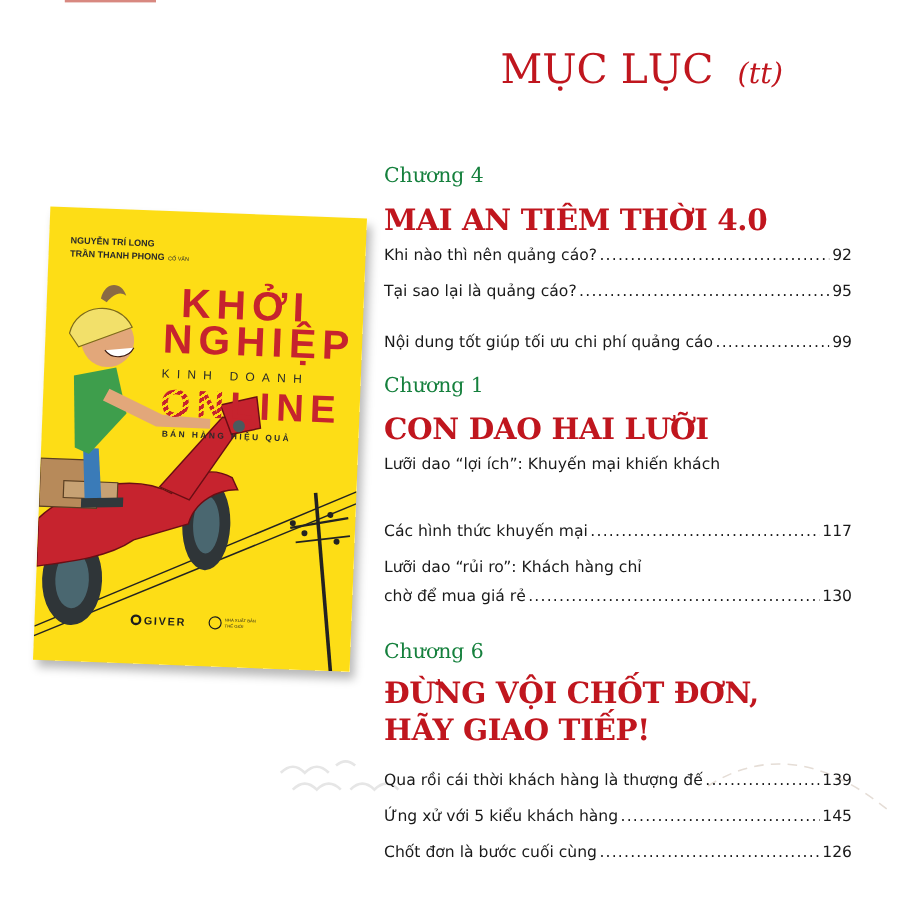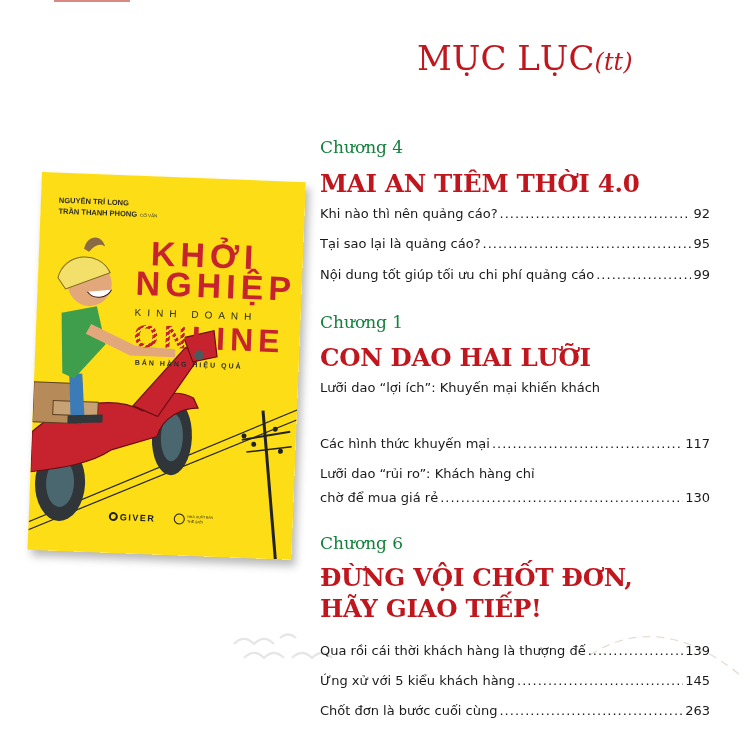--- a/index.html
+++ b/index.html
@@ -11,21 +11,21 @@
     .top-bar {
       position: absolute; left: 54px; top: 0; width: 76px; height: 2px;
       background: #d88880;
     }
     .page-title {
       position: absolute; left: 417px; top: 38px;
       font-family: "DejaVu Serif", serif; color: #c0161e;
       font-size: 34px; letter-spacing: 0px; white-space: nowrap;
     }
     .page-title .sub {
-      font-style: italic; font-size: 24px; margin-left: 0;
+      font-style: italic; font-size: 24px; margin-left: 20px;
     }
     
     .cover-wrap {
       position: absolute; left: 42px; top: 172px; width: 264px; height: 378px;
       transform: rotate(2.2deg); transform-origin: 0 0;
       box-shadow: 4px 6px 8px rgba(0,0,0,0.28);
     }
     .cover {
       position: absolute; inset: 0; background: #fddd16; overflow: hidden;
     }
@@ -182,21 +182,21 @@
         <span class="page">92</span>
       </div>
   </div>
   <div class="entry" style="top:232px">
     <div class="line">
         <span>Tại sao lại là quảng cáo?</span>
         <span class="dots"></span>
         <span class="page">95</span>
       </div>
   </div>
-  <div class="entry" style="top:263px">
+  <div class="entry" style="top:274px">
     <div class="line">
         <span>Nội dung tốt giúp tối ưu chi phí quảng cáo</span>
         <span class="dots"></span>
         <span class="page">99</span>
       </div>
   </div>
 
   <div class="chapter-label" style="top:312px">Chương 1</div>
   <div class="chapter-title" style="top:343px">CON DAO HAI LƯỠI</div>
   <div class="entry" style="top:376px">
@@ -236,16 +236,16 @@
     <div class="line">
         <span>Ứng xử với 5 kiểu khách hàng</span>
         <span class="dots"></span>
         <span class="page">145</span>
       </div>
   </div>
   <div class="entry" style="top:699px">
     <div class="line">
         <span>Chốt đơn là bước cuối cùng</span>
         <span class="dots"></span>
-        <span class="page">263</span>
+        <span class="page">126</span>
       </div>
   </div>
 </div>
 
 </body></html>

